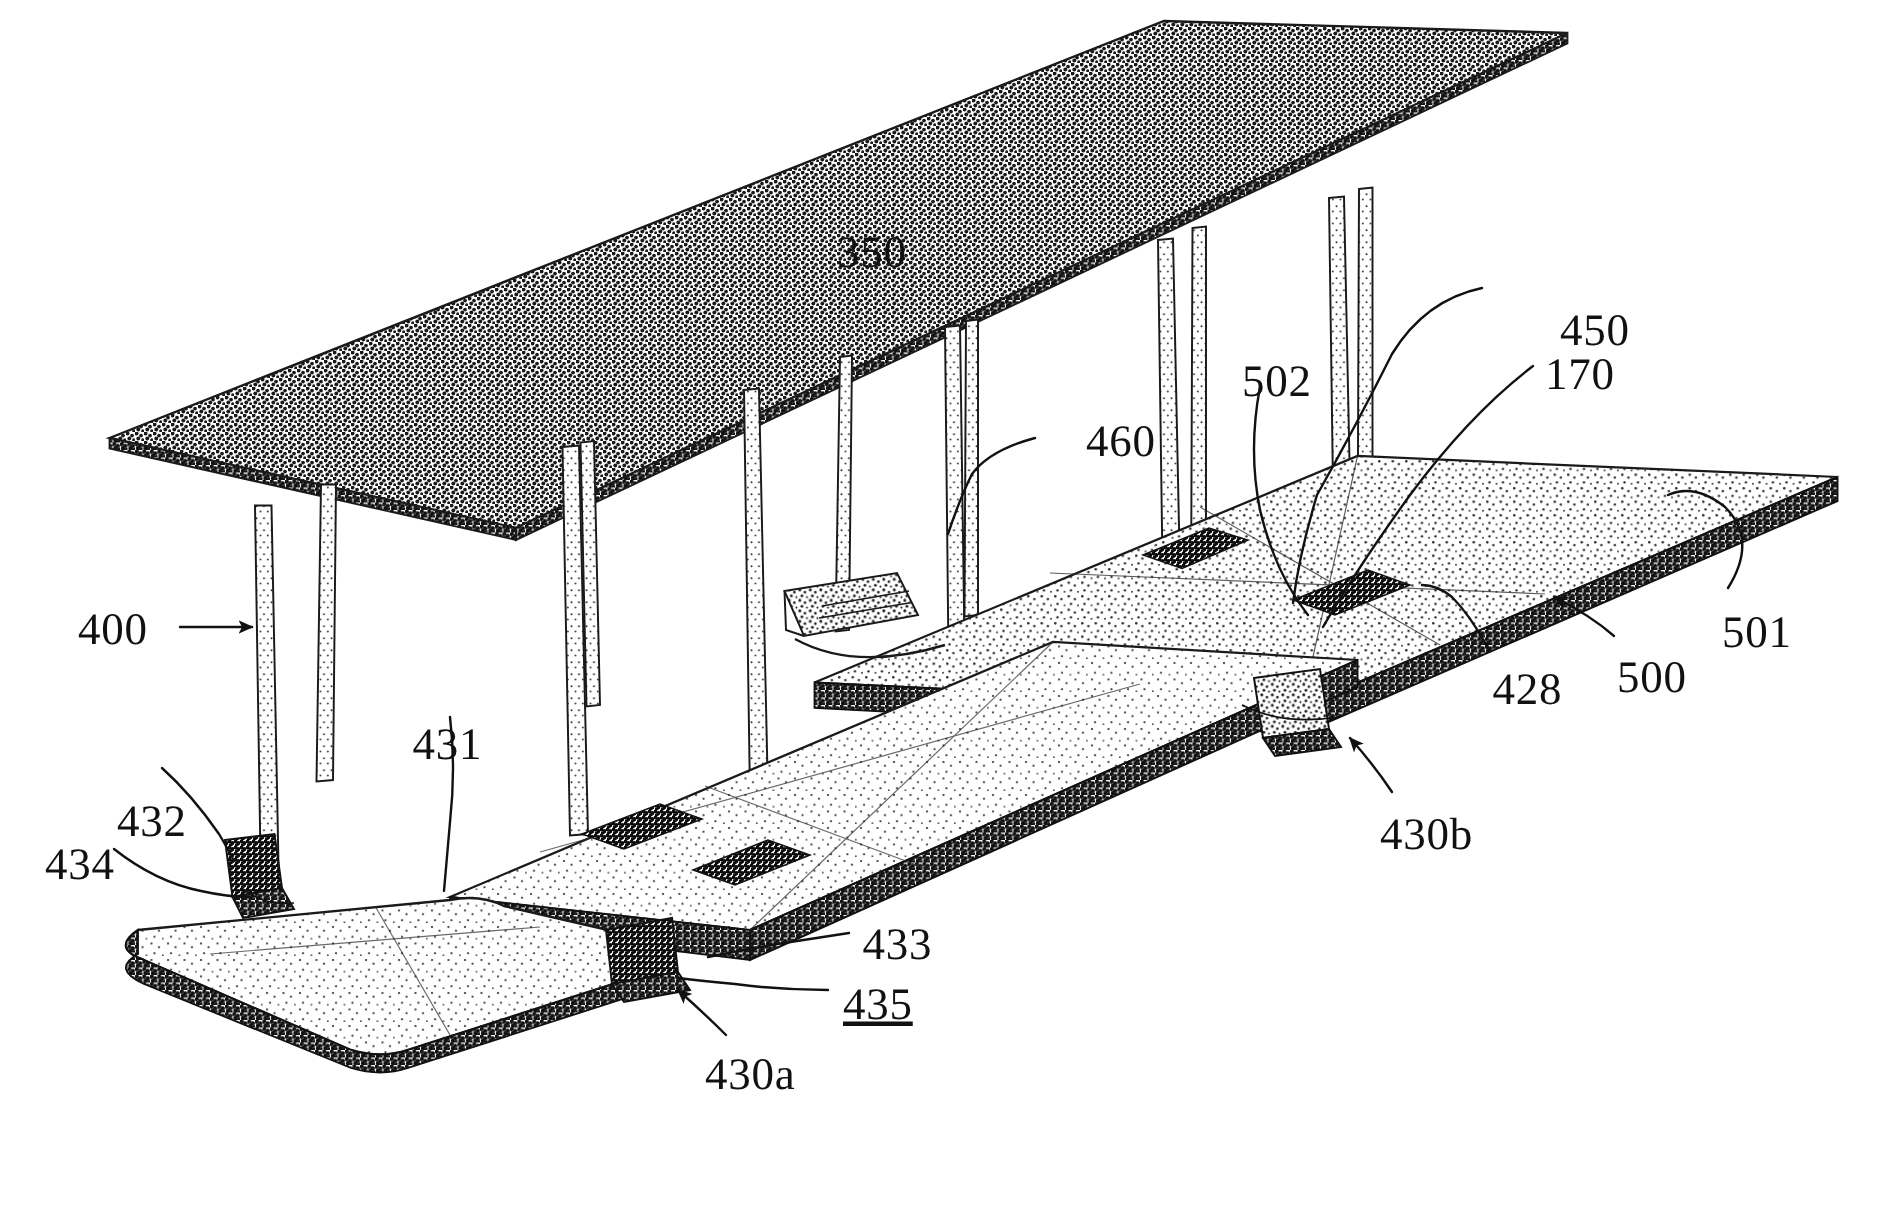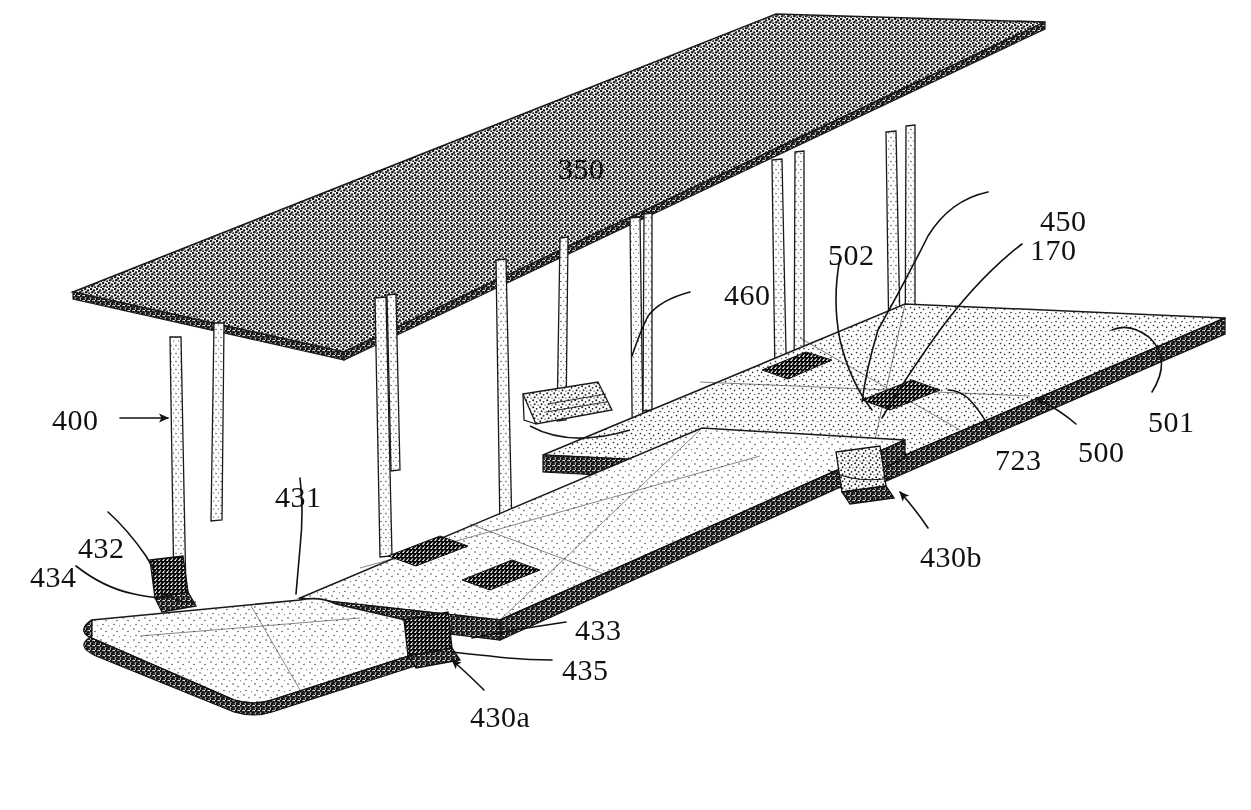--- a/index.html
+++ b/index.html
@@ -219,21 +219,21 @@
 
 <div id="labels">
     <div class="lbl" style="left: 558px; top: 152px;">350</div>
     <div class="lbl" style="left: 1040px; top: 180px; margin-top: 24px;">450</div>
     <div class="lbl" style="left: 828px; top: 238px;">502</div>
     <div class="lbl" style="left: 1030px; top: 233px;">170</div>
     <div class="lbl" style="left: 724px; top: 278px;">460</div>
     <div class="lbl" style="left: 52px; top: 403px;">400</div>
     <div class="lbl" style="left: 1148px; top: 405px;">501</div>
     <div class="lbl" style="left: 1078px; top: 435px;">500</div>
-    <div class="lbl" style="left: 995px; top: 443px;">723</div>
+    <div class="lbl" style="left: 995px; top: 443px;">428</div>
     <div class="lbl" style="left: 275px; top: 480px;">431</div>
     <div class="lbl" style="left: 78px; top: 497px; margin-top: 34px;">432</div>
     <div class="lbl" style="left: 30px; top: 560px;">434</div>
     <div class="lbl" style="left: 920px; top: 540px;">430b</div>
     <div class="lbl" style="left: 575px; top: 613px;">433</div>
-    <div class="lbl" style="left: 562px; top: 653px;">435</div>
+    <div class="lbl" style="left: 562px; top: 653px; text-decoration: underline;">435</div>
     <div class="lbl" style="left: 470px; top: 700px;">430a</div>
   </div>
 
 </body></html>

